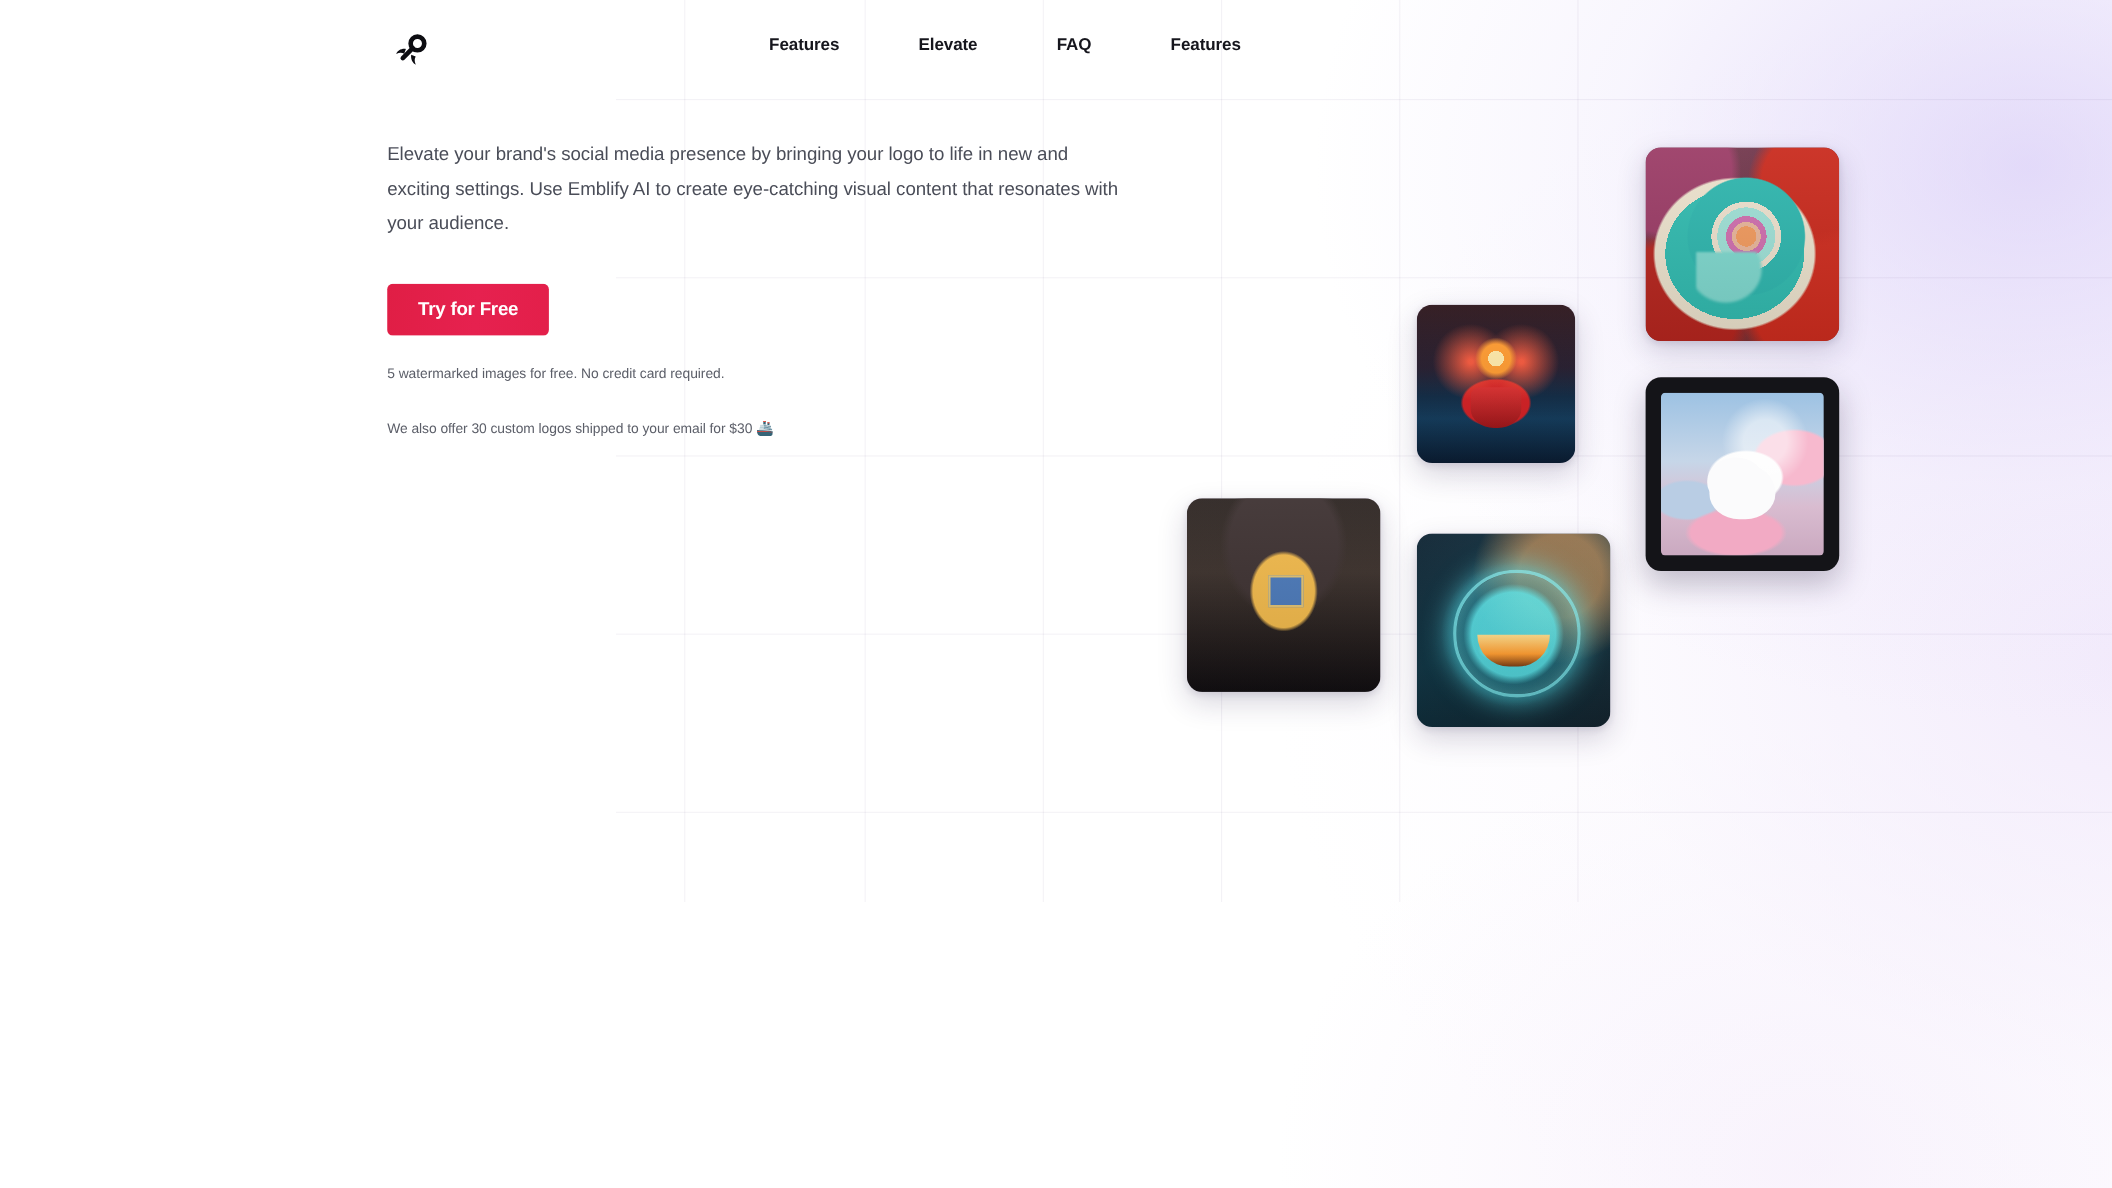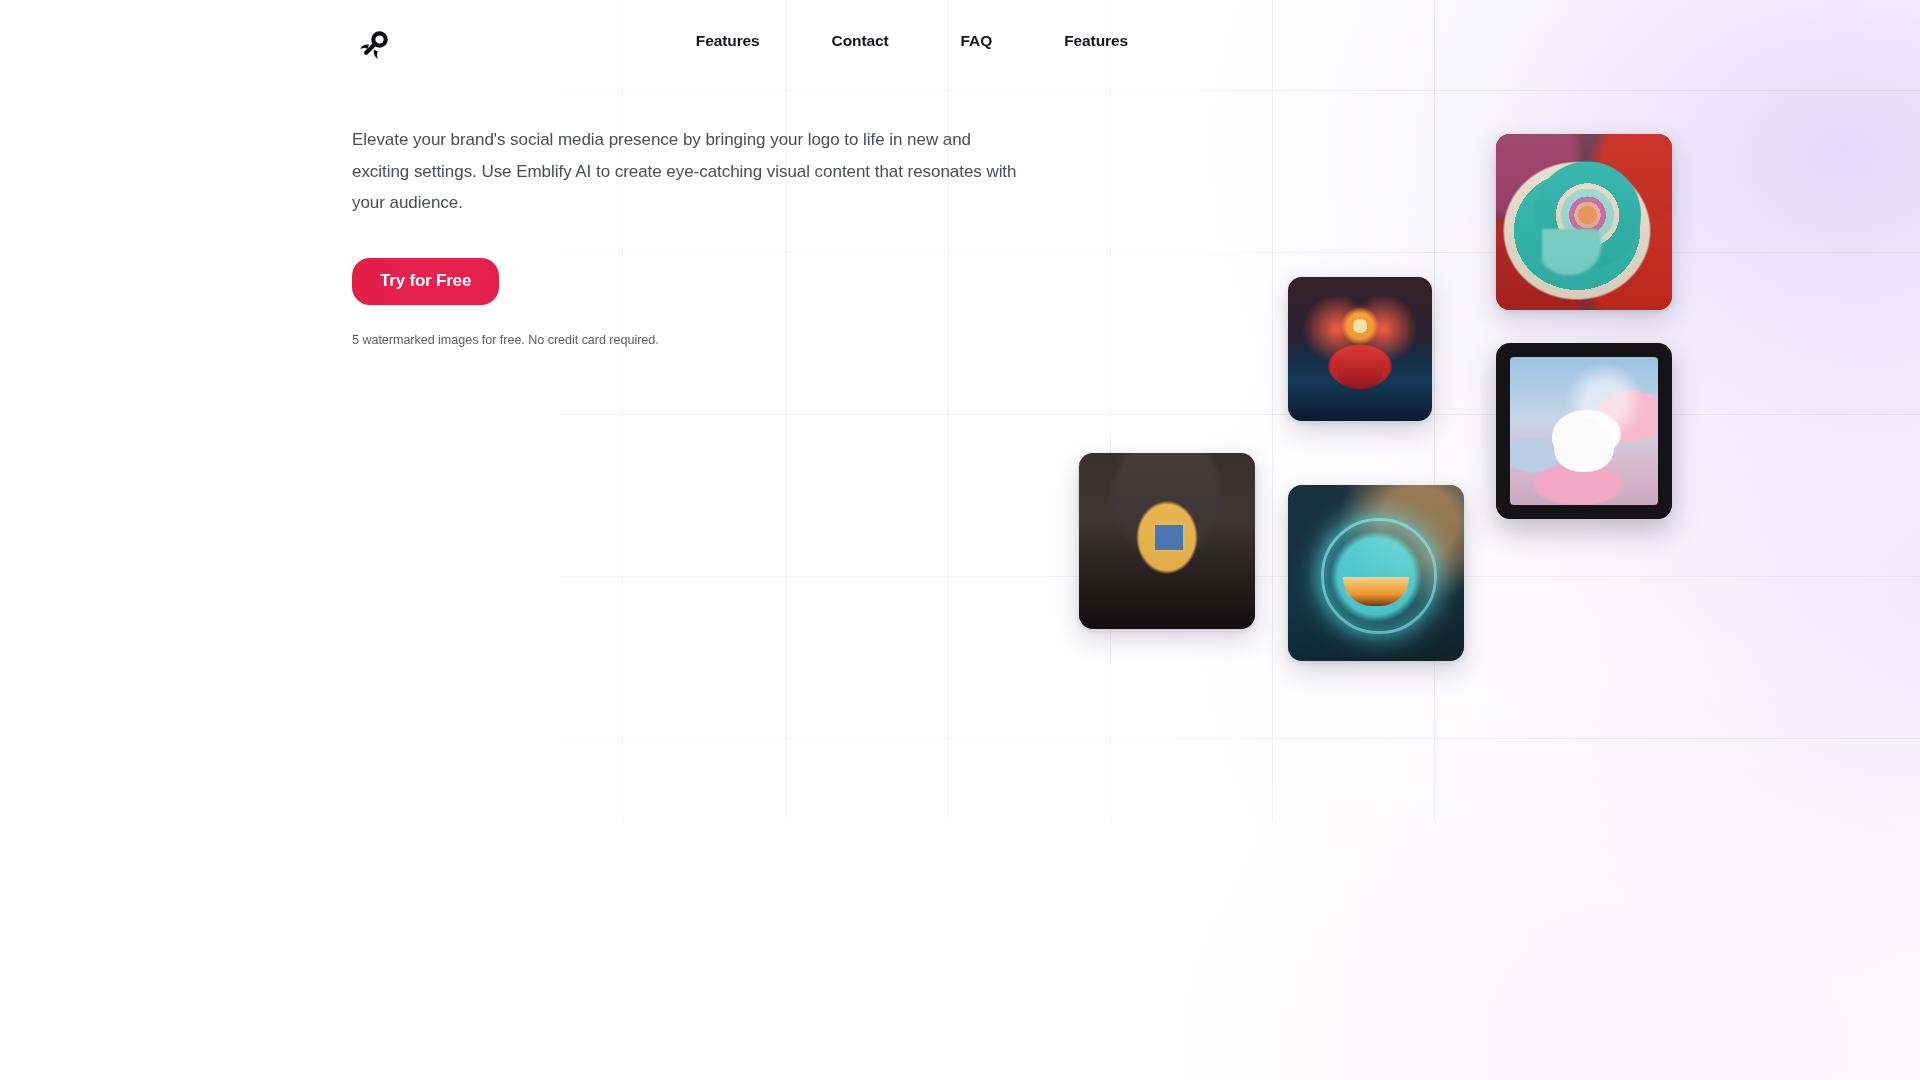--- a/index.html
+++ b/index.html
@@ -98,21 +98,21 @@
     display: inline-flex;
     align-items: center; justify-content: center;
     height: 47px;
     padding: 0 28px;
     background: #e61e4d;
     background-image: linear-gradient(95deg,#e01e45 0%,#e6214f 55%,#e31f4a 100%);
     color: #ffffff;
     font-size: 17px;
     font-weight: 700;
     letter-spacing: -0.2px;
-    border: none; border-radius: 18px;
+    border: none; border-radius: 5px;
     cursor: pointer;
   }
   .fineprint {
     margin-top: 22px;
     font-size: 12.6px;
     line-height: 27px;
     color: #5b5e68;
     letter-spacing: -0.05px;
   }
   .fineprint .emoji { font-size: 13px; }
@@ -252,30 +252,34 @@
       <svg viewBox="0 0 34 34" xmlns="http://www.w3.org/2000/svg">
         <circle cx="22.5" cy="11.5" r="6.2" fill="none" stroke="#0d0d12" stroke-width="4.2"></circle>
         <path d="M18.2 15.8 L9.2 24.8" stroke="#0d0d12" stroke-width="4.2" stroke-linecap="round"></path>
         <path d="M12.0 16.5 C7.5 16.0 4.4 18.2 3.2 21.0 C6.2 19.6 8.6 19.8 10.4 20.8 Z" fill="#0d0d12"></path>
         <path d="M16.8 21.8 C16.2 26.2 18.2 29.4 21.0 30.8 C19.6 27.8 19.8 25.3 20.9 23.4 Z" fill="#0d0d12"></path>
       </svg>
     </a>
 
     <nav class="nav">
       <a class="nav-link" href="#">Features</a>
-      <a class="nav-link" href="#">Contact</a>
+      <a class="nav-link" href="#">Elevate</a>
       <a class="nav-link" href="#">FAQ</a>
       <a class="nav-link" href="#">Features</a>
     </nav>
   </header>
 
   <section class="hero-copy">
     <p class="hero-sub">Elevate your brand's social media presence by bringing your logo to life in new and exciting settings. Use Emblify AI to create eye-catching visual content that resonates with your audience.</p>
     <button class="cta-button">Try for Free</button>
     <p class="fineprint">5 watermarked images for free. No credit card required.</p>
+    <p class="fineprint">
+      <span>We also offer 30 custom logos shipped to your email for $30</span>
+      <span class="emoji">🚢</span>
+    </p>
   </section>
 
   <div class="hero-gallery">
 
     <div class="tile" id="tile-cathedral">
       <div class="art art-cathedral"></div>
       <div class="veil"></div>
     </div>
 
     <div class="tile" id="tile-fireworks">

